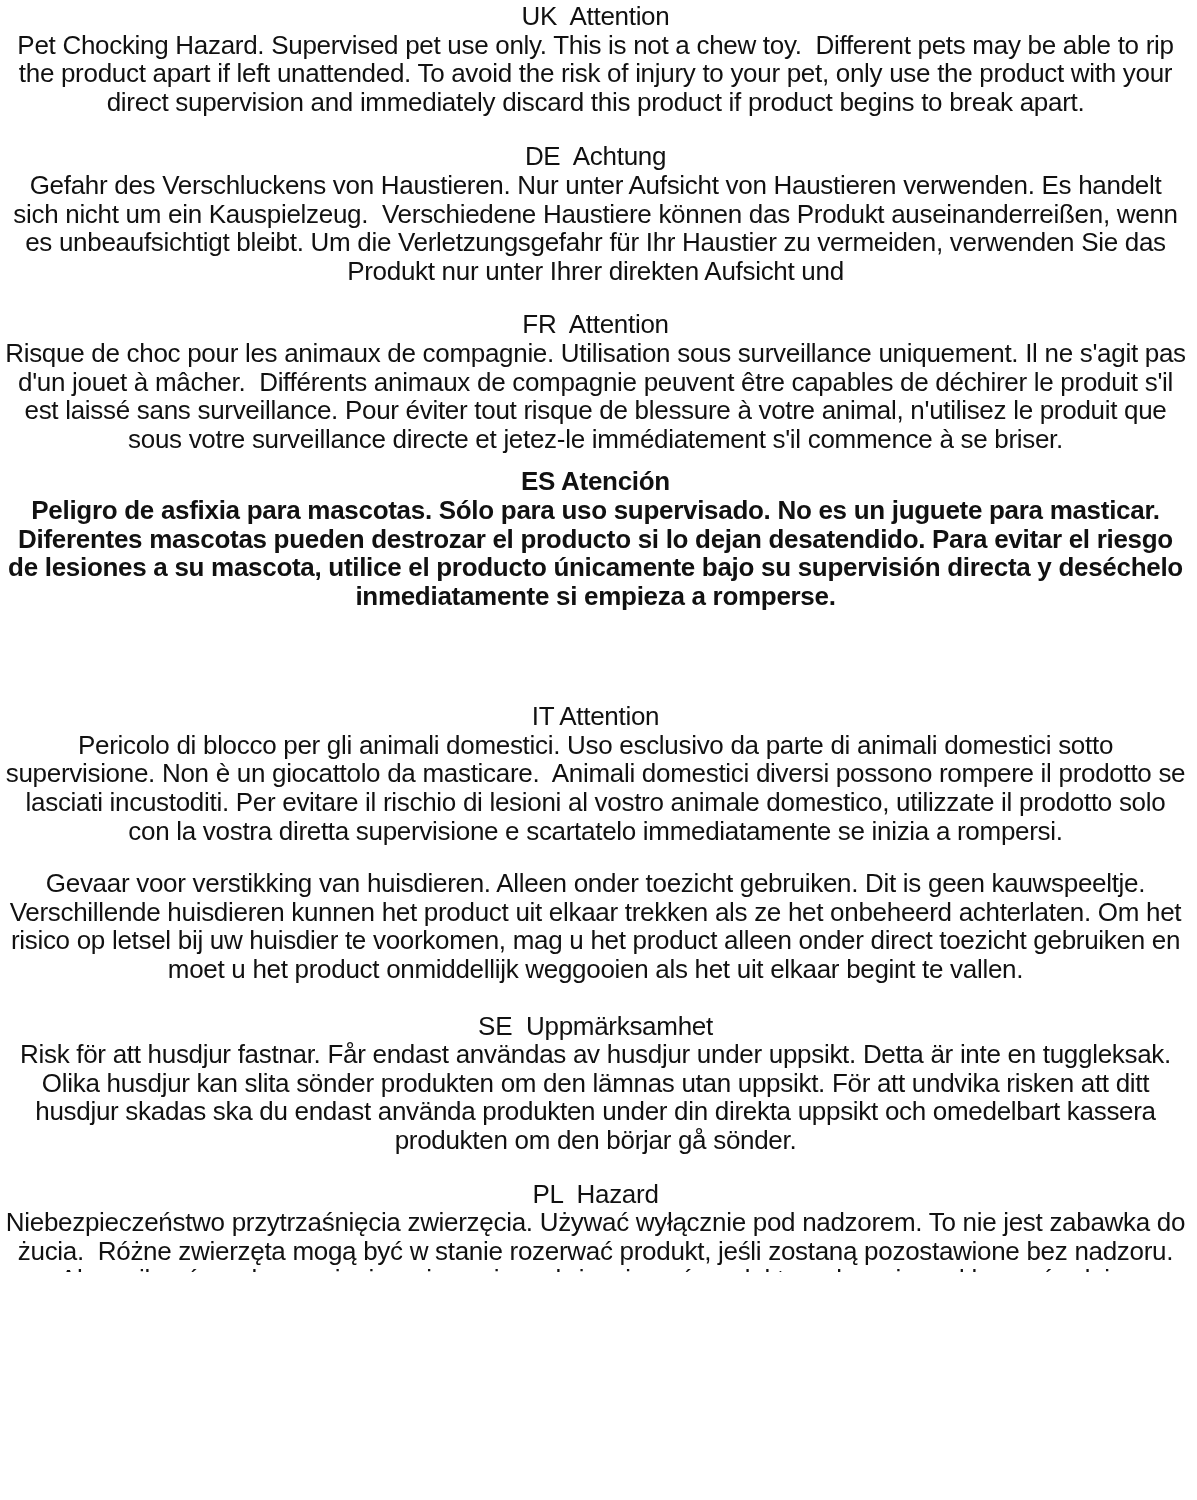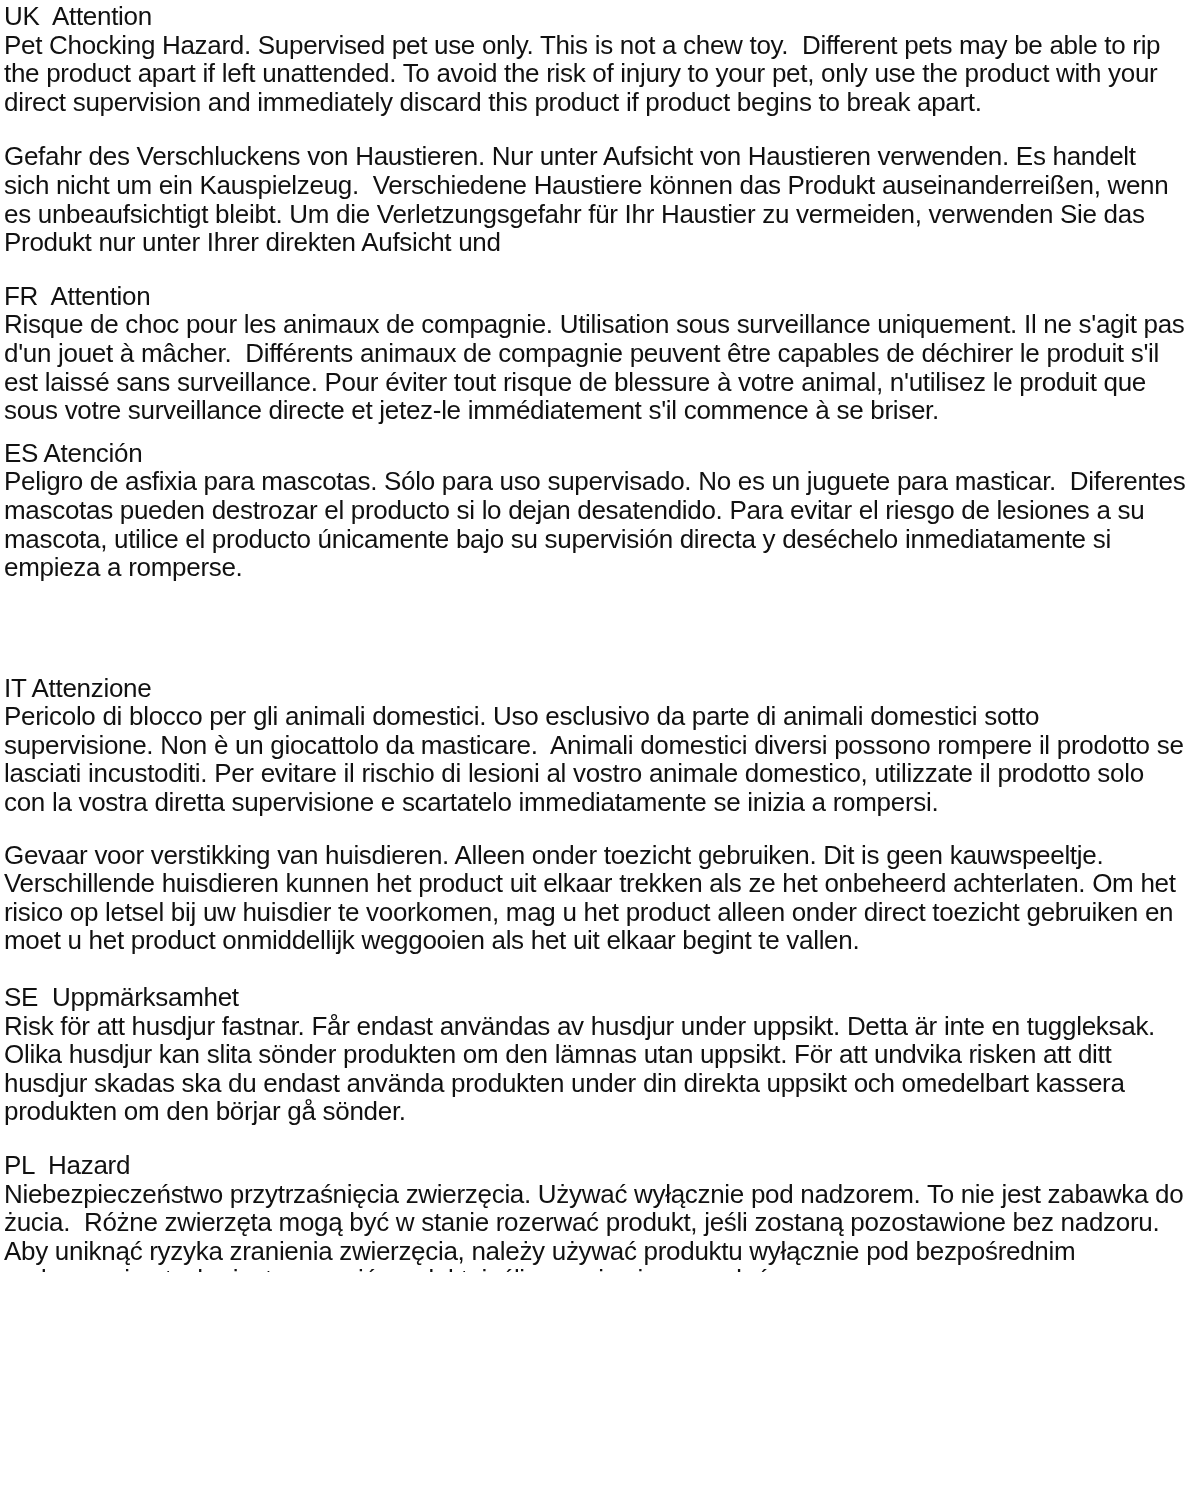--- a/index.html
+++ b/index.html
@@ -13,59 +13,61 @@
     height: 1272px;
     box-sizing: border-box;
     padding: 2px 10px 0 4px;
     background: #ffffff;
     color: #111111;
     font-family: "Liberation Sans", "DejaVu Sans", sans-serif;
     font-size: 26px;
     line-height: 28.6px;
     letter-spacing: -0.3px;
     overflow: hidden;
+    text-align: center;
   }
   .sec { margin-top: 25px; }
   .sec-uk { margin-top: 0; }
   .sec-de { margin-top: 26px; }
   .sec-fr { }
-  .sec-es { margin-top: 14px; }
+  .sec-es { margin-top: 14px; font-weight: bold; }
   .sec-it { margin-top: 92px; }
   .sec-nl { margin-top: 24px; }
   .sec-se { margin-top: 28px; }
   .sec-pl { margin-top: 25px; }
   .heading { white-space: pre-wrap; }
   .body-text { white-space: pre-wrap; }
 </style>
 </head>
 <body>
 
 <main class="page">
 
   <section class="sec sec-uk">
     <div class="heading">UK  Attention</div>
     <div class="body-text">Pet Chocking Hazard. Supervised pet use only. This is not a chew toy.  Different pets may be able to rip the product apart if left unattended. To avoid the risk of injury to your pet, only use the product with your direct supervision and immediately discard this product if product begins to break apart.</div>
   </section>
 
   <section class="sec sec-de">
+    <div class="heading">DE  Achtung</div>
     <div class="body-text">Gefahr des Verschluckens von Haustieren. Nur unter Aufsicht von Haustieren verwenden. Es handelt sich nicht um ein Kauspielzeug.  Verschiedene Haustiere können das Produkt auseinanderreißen, wenn es unbeaufsichtigt bleibt. Um die Verletzungsgefahr für Ihr Haustier zu vermeiden, verwenden Sie das Produkt nur unter Ihrer direkten Aufsicht und</div>
   </section>
 
   <section class="sec sec-fr">
     <div class="heading">FR  Attention</div>
     <div class="body-text">Risque de choc pour les animaux de compagnie. Utilisation sous surveillance uniquement. Il ne s'agit pas d'un jouet à mâcher.  Différents animaux de compagnie peuvent être capables de déchirer le produit s'il est laissé sans surveillance. Pour éviter tout risque de blessure à votre animal, n'utilisez le produit que sous votre surveillance directe et jetez-le immédiatement s'il commence à se briser.</div>
   </section>
 
   <section class="sec sec-es">
     <div class="heading">ES Atención</div>
     <div class="body-text">Peligro de asfixia para mascotas. Sólo para uso supervisado. No es un juguete para masticar.  Diferentes mascotas pueden destrozar el producto si lo dejan desatendido. Para evitar el riesgo de lesiones a su mascota, utilice el producto únicamente bajo su supervisión directa y deséchelo inmediatamente si empieza a romperse.</div>
   </section>
 
   <section class="sec sec-it">
-    <div class="heading">IT Attenzione</div>
+    <div class="heading">IT Attention</div>
     <div class="body-text">Pericolo di blocco per gli animali domestici. Uso esclusivo da parte di animali domestici sotto supervisione. Non è un giocattolo da masticare.  Animali domestici diversi possono rompere il prodotto se lasciati incustoditi. Per evitare il rischio di lesioni al vostro animale domestico, utilizzate il prodotto solo con la vostra diretta supervisione e scartatelo immediatamente se inizia a rompersi.</div>
   </section>
 
   <section class="sec sec-nl">
     <div class="body-text">Gevaar voor verstikking van huisdieren. Alleen onder toezicht gebruiken. Dit is geen kauwspeeltje.  Verschillende huisdieren kunnen het product uit elkaar trekken als ze het onbeheerd achterlaten. Om het risico op letsel bij uw huisdier te voorkomen, mag u het product alleen onder direct toezicht gebruiken en moet u het product onmiddellijk weggooien als het uit elkaar begint te vallen.</div>
   </section>
 
   <section class="sec sec-se">
     <div class="heading">SE  Uppmärksamhet</div>
     <div class="body-text">Risk för att husdjur fastnar. Får endast användas av husdjur under uppsikt. Detta är inte en tuggleksak.  Olika husdjur kan slita sönder produkten om den lämnas utan uppsikt. För att undvika risken att ditt husdjur skadas ska du endast använda produkten under din direkta uppsikt och omedelbart kassera produkten om den börjar gå sönder.</div>

